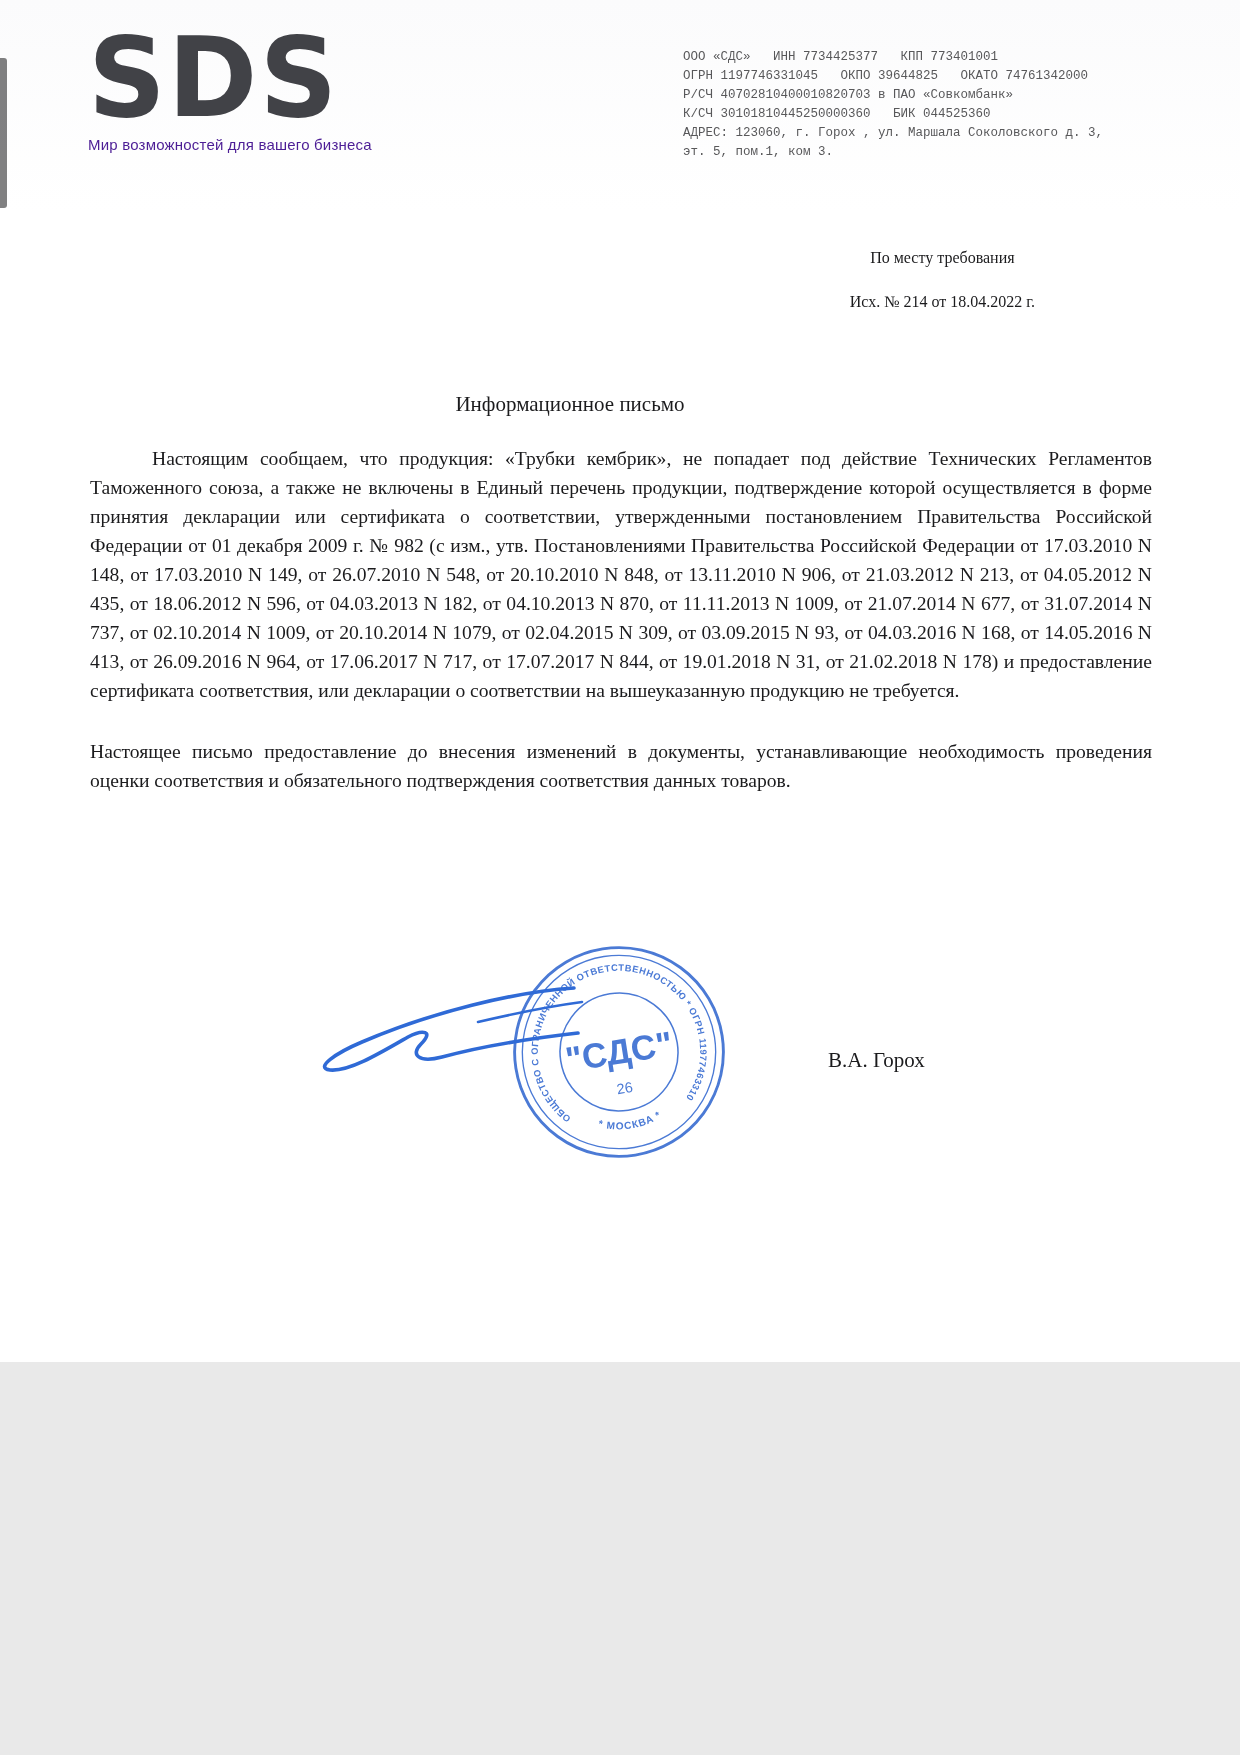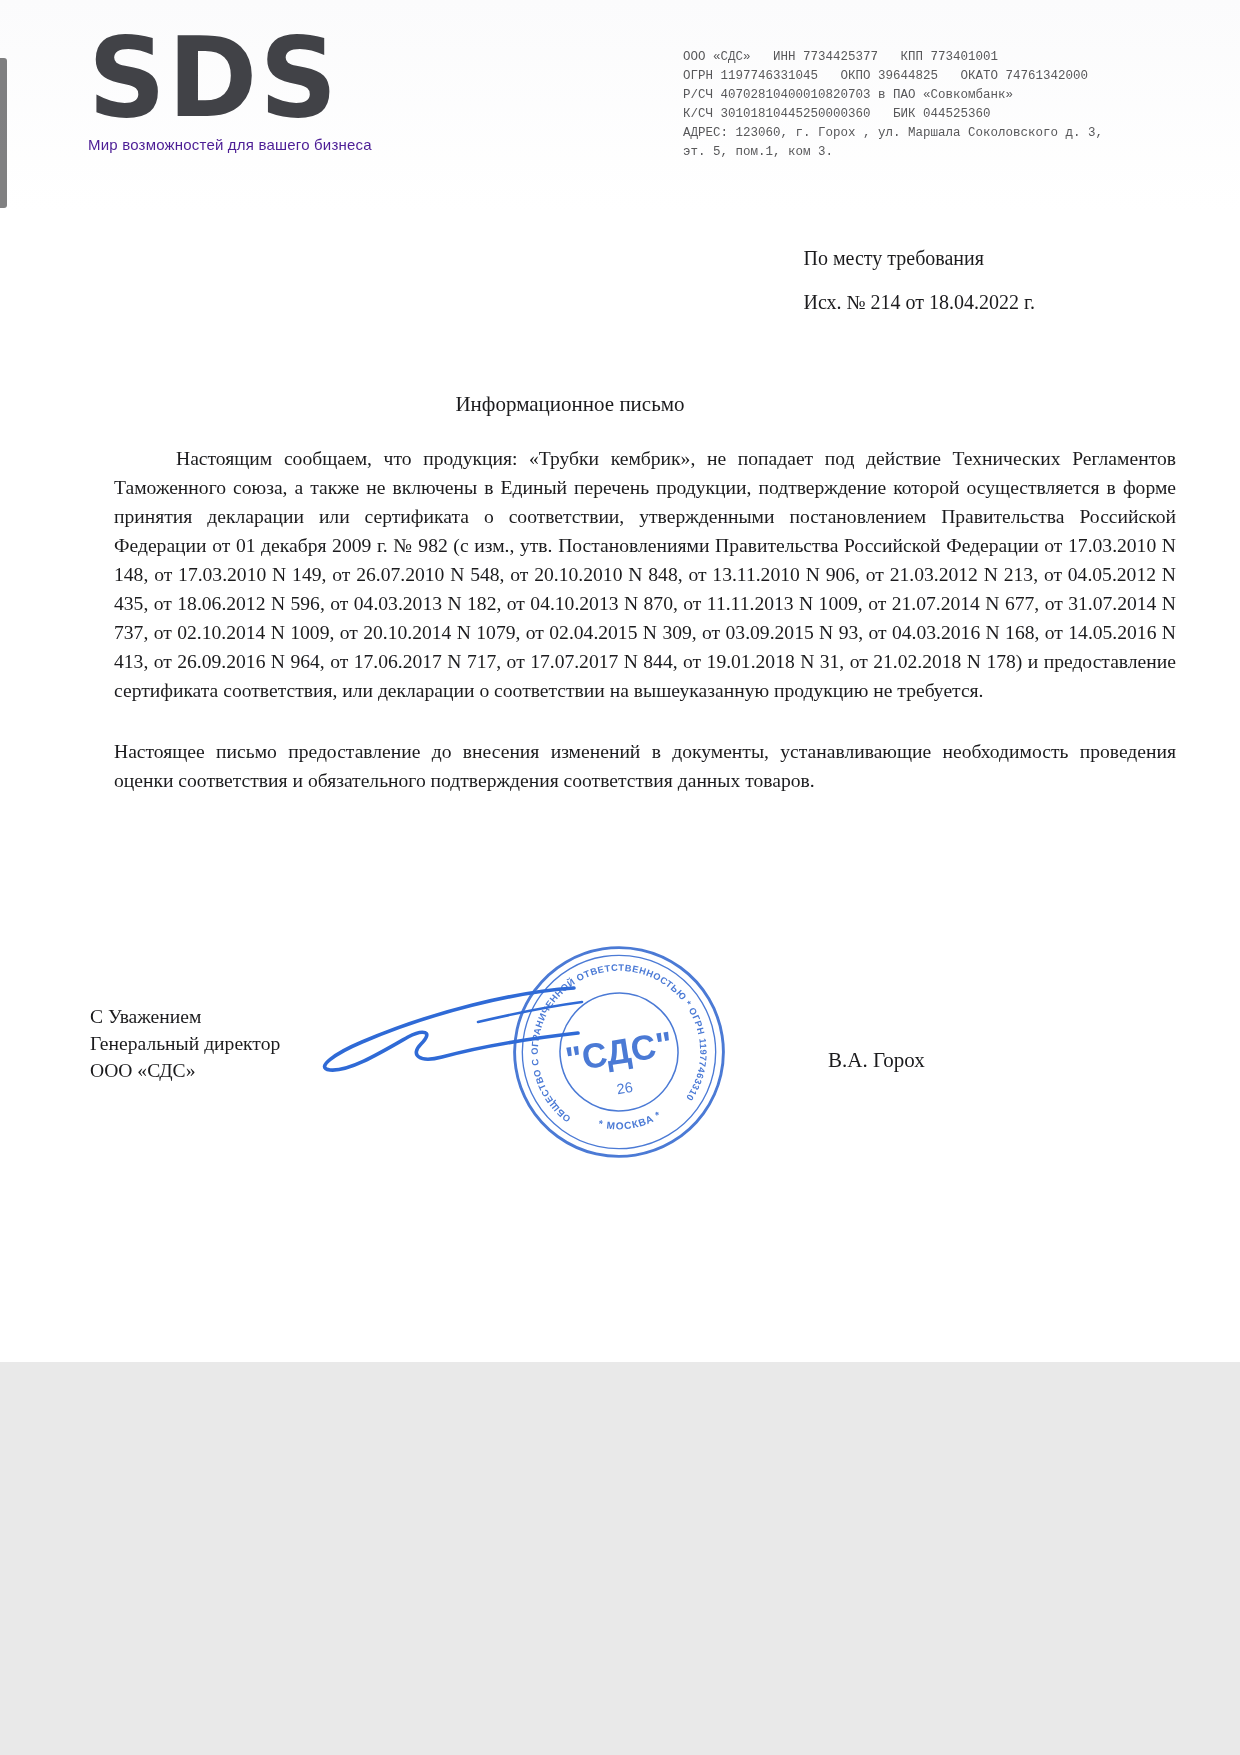--- a/index.html
+++ b/index.html
@@ -37,33 +37,33 @@
     font-size:15px;color:#4c1d95;margin-top:6px;letter-spacing:.2px;
   }
   .company-info{
     position:absolute;left:683px;top:48px;width:420px;
     font-family:"Liberation Sans", sans-serif;
     font-size:12.5px;line-height:19px;color:#58585a;
   }
   .info-line{white-space:pre;font-family:Liberation Mono, monospace;}
   
   .meta{
-    position:absolute;right:205px;top:248px;text-align:left;
-    font-size:20px;line-height:20px;
+    position:absolute;right:205px;top:248px;text-align:center;
+    font-size:16px;line-height:20px;
   }
   .meta .recipient{margin-bottom:24px;}
   
   .title{
     position:absolute;left:0;top:392px;width:1140px;
     text-align:center;font-size:21px;font-weight:normal;margin:0;
   }
   
   .body-text{
     position:absolute;left:90px;top:444px;width:1062px;
-    font-size:19.6px;line-height:29px;text-align:justify;margin-left:24px;
+    font-size:19.6px;line-height:29px;text-align:justify;
   }
   .body-text p{margin:0 0 0 0;}
   .body-text p.first{text-indent:62px;margin-bottom:32px;}
   
   .closing{
     position:absolute;left:90px;top:1003px;
     font-size:19.6px;line-height:27px;
   }
   .signer-name{
     position:absolute;left:828px;top:1048px;font-size:21px;
@@ -105,25 +105,20 @@
     <div class="ref">Исх. № 214 от 18.04.2022 г.</div>
   </div>
 
   <h1 class="title">Информационное письмо</h1>
 
   <div class="body-text">
     <p class="first">Настоящим сообщаем, что продукция: «Трубки кембрик», не попадает под действие Технических Регламентов Таможенного союза, а также не включены в Единый перечень продукции, подтверждение которой осуществляется в форме принятия декларации или сертификата о соответствии, утвержденными постановлением Правительства Российской Федерации от 01 декабря 2009 г. № 982 (с изм., утв. Постановлениями Правительства Российской Федерации от 17.03.2010 N 148, от 17.03.2010 N 149, от 26.07.2010 N 548, от 20.10.2010 N 848, от 13.11.2010 N 906, от 21.03.2012 N 213, от 04.05.2012 N 435, от 18.06.2012 N 596, от 04.03.2013 N 182, от 04.10.2013 N 870, от 11.11.2013 N 1009, от 21.07.2014 N 677, от 31.07.2014 N 737, от 02.10.2014 N 1009, от 20.10.2014 N 1079, от 02.04.2015 N 309, от 03.09.2015 N 93, от 04.03.2016 N 168, от 14.05.2016 N 413, от 26.09.2016 N 964, от 17.06.2017 N 717, от 17.07.2017 N 844, от 19.01.2018 N 31, от 21.02.2018 N 178) и предоставление сертификата соответствия, или декларации о соответствии на вышеуказанную продукцию не требуется.</p>
     <p>Настоящее письмо предоставление до внесения изменений в документы, устанавливающие необходимость проведения оценки соответствия и обязательного подтверждения соответствия данных товаров.</p>
   </div>
 
-  <div class="closing">
-    <div>С Уважением</div>
-    <div>Генеральный директор</div>
-    <div>ООО «СДС»</div>
-  </div>
 
   <div class="stamp-wrap">
     <svg width="232" height="232" viewBox="0 0 240 240">
       <g fill="none" stroke="#3c6fd2">
         <circle cx="120" cy="120" r="108" stroke-width="3"></circle>
         <circle cx="120" cy="120" r="100" stroke-width="1.4"></circle>
         <circle cx="120" cy="120" r="61" stroke-width="1.6"></circle>
       </g>
       <defs>
         <path id="ringPath" d="M 60.6 179.4 A 84 84 0 1 1 179.4 179.4"></path>

